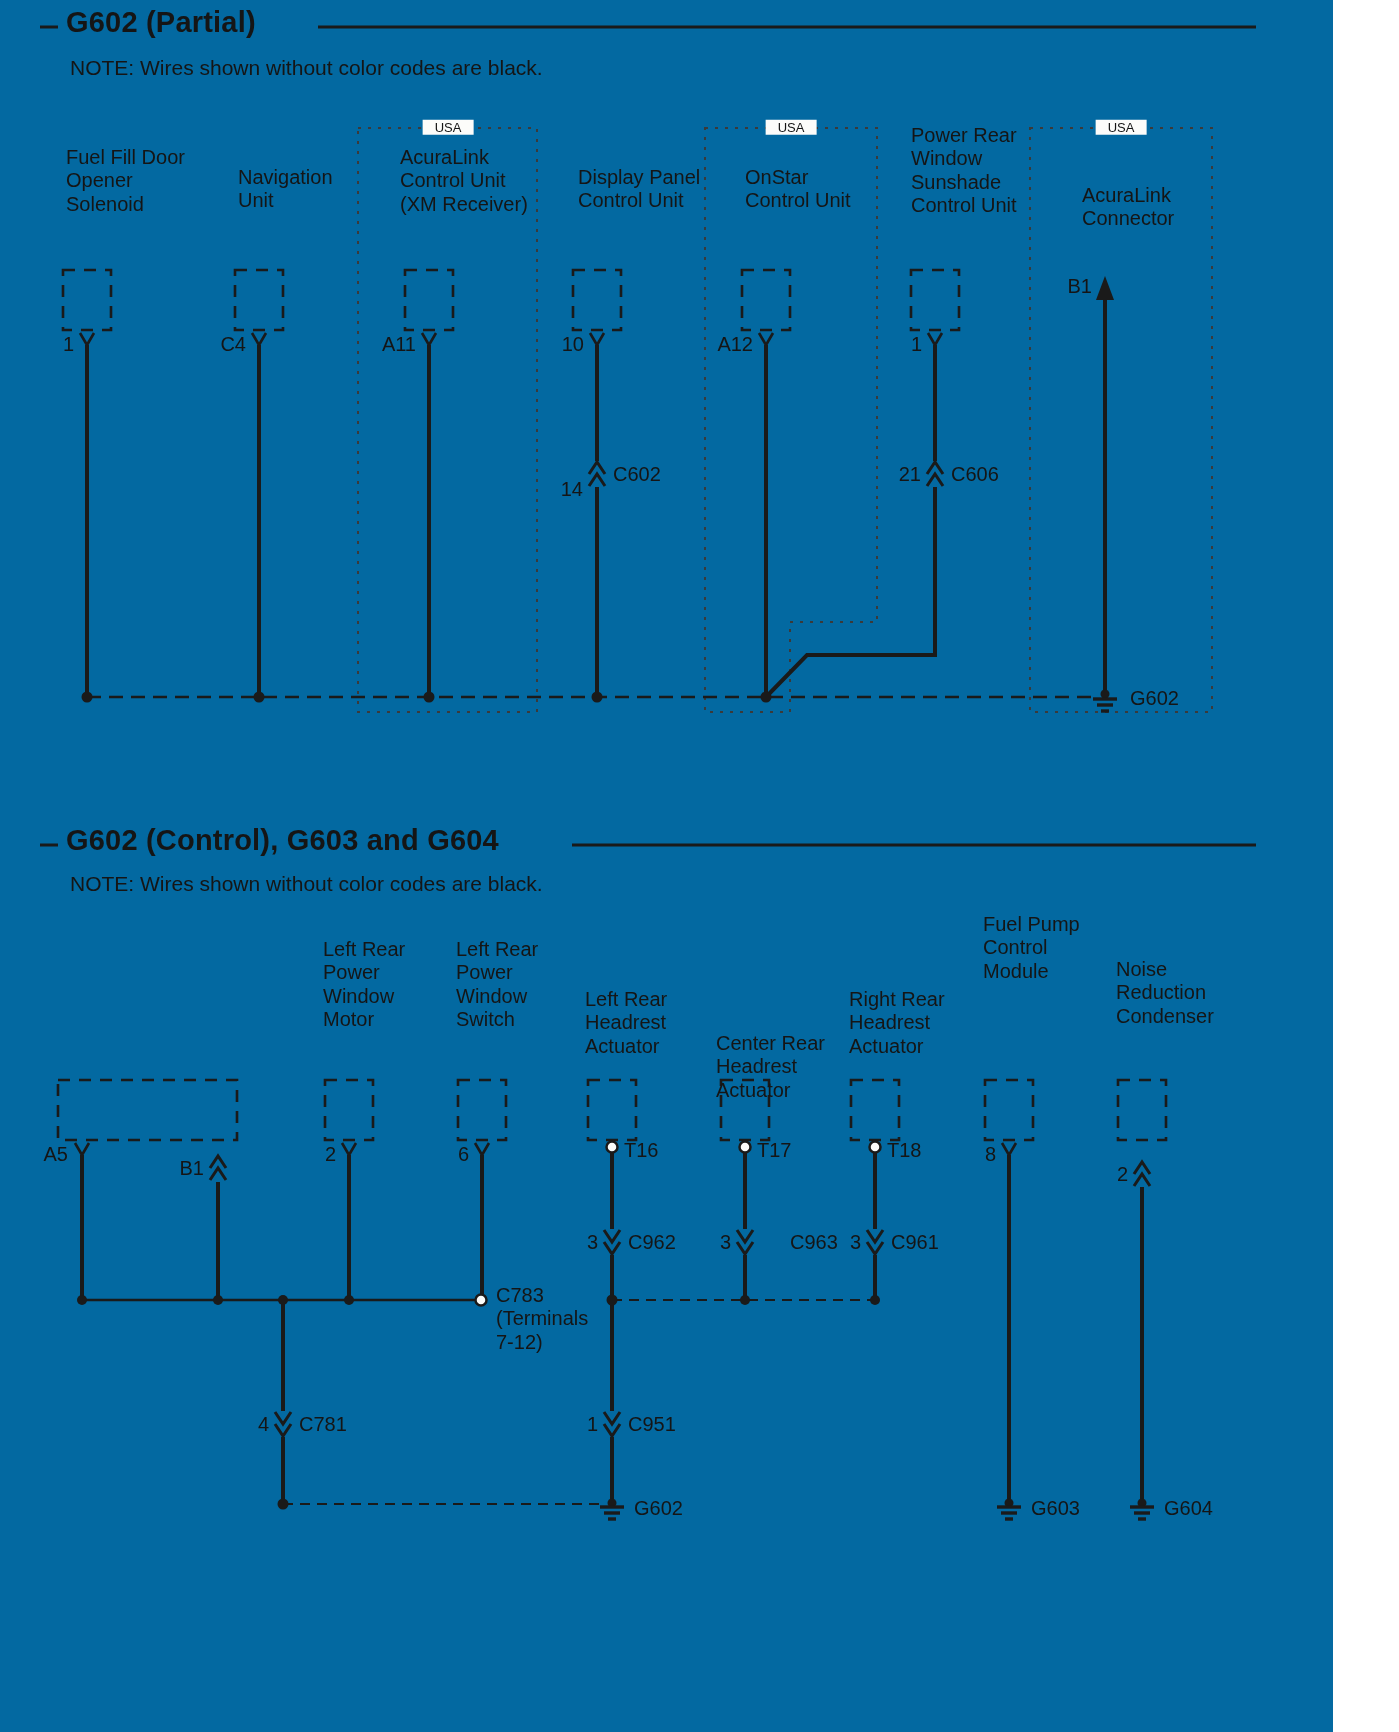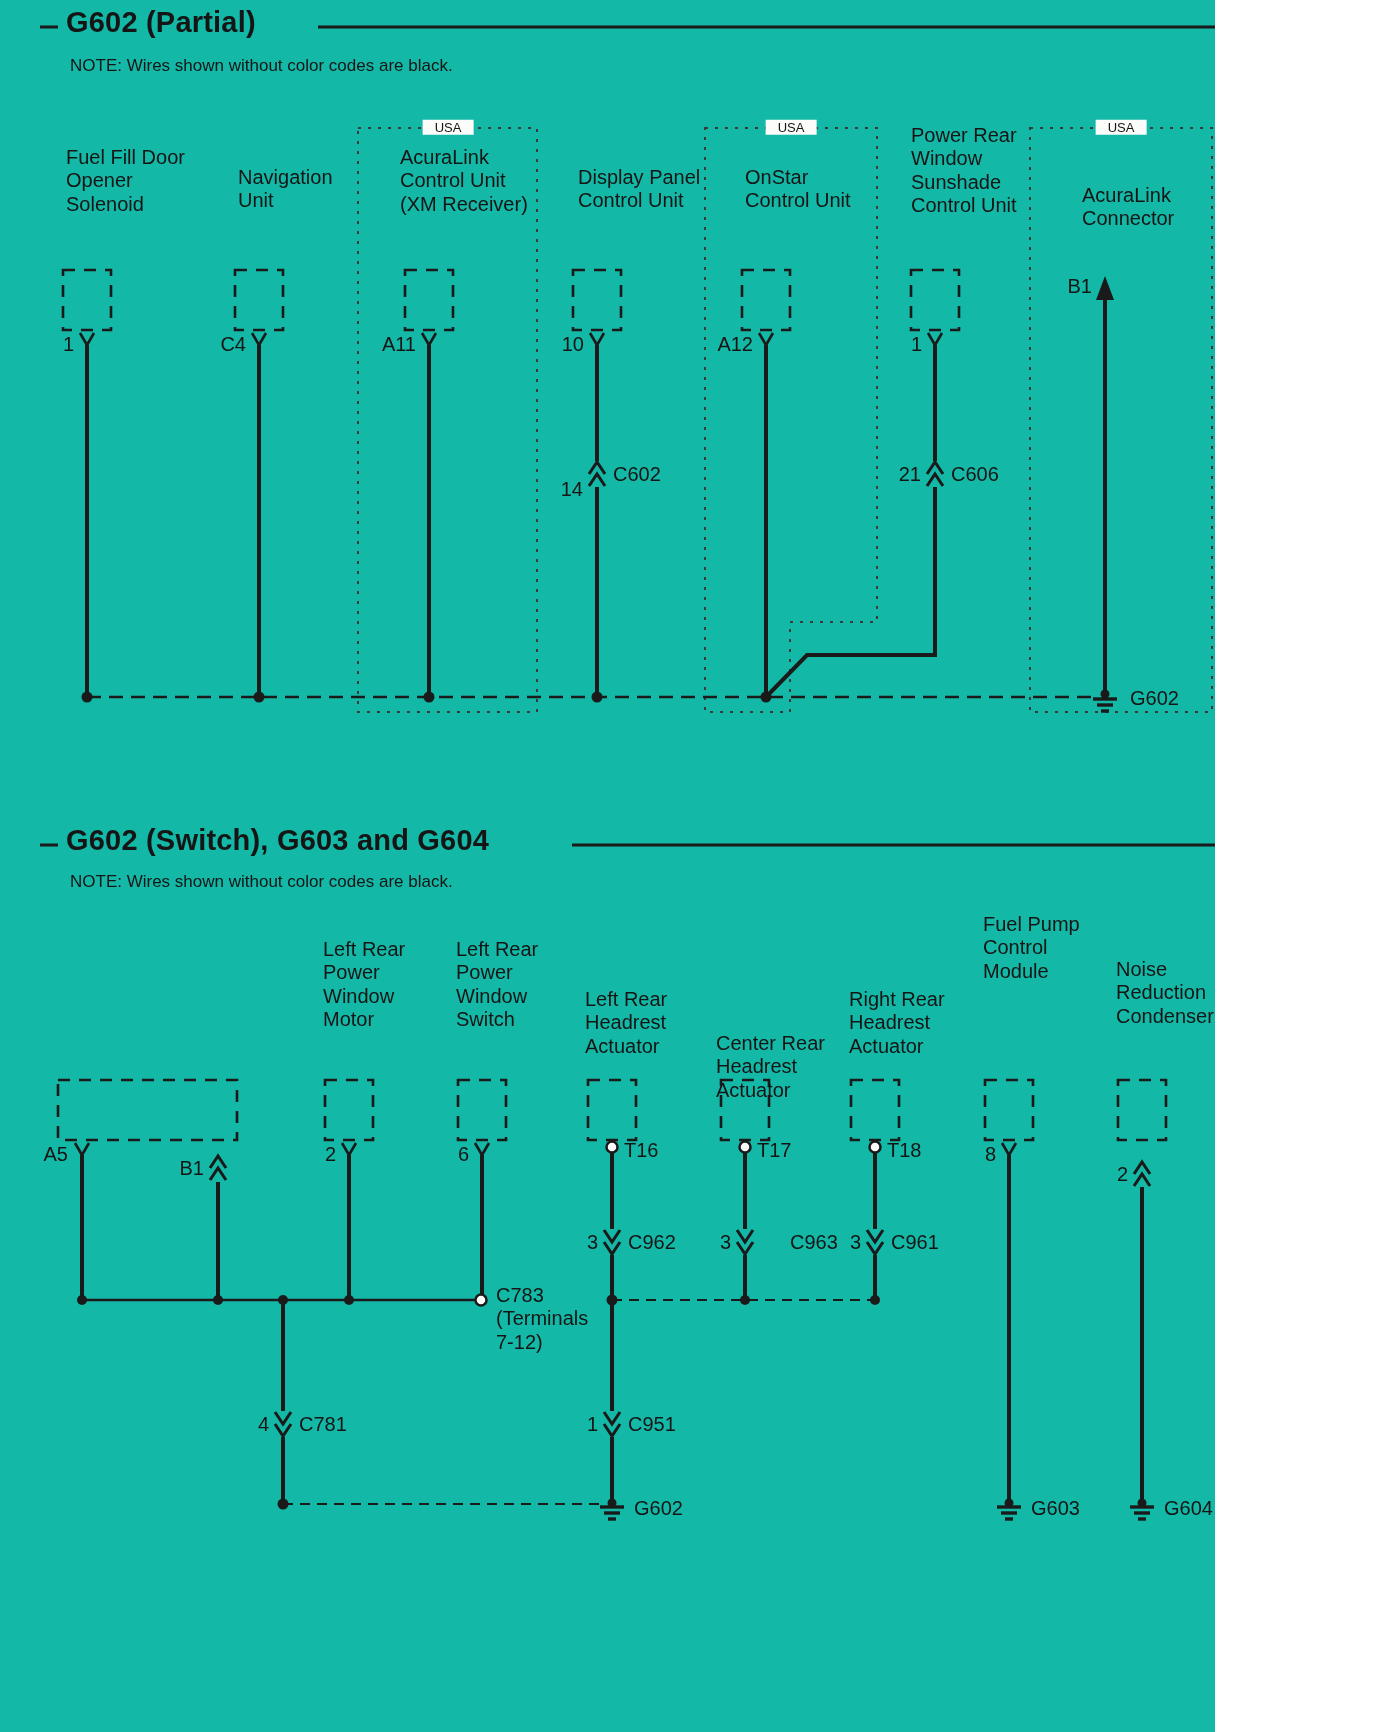--- a/index.html
+++ b/index.html
@@ -1,23 +1,23 @@
 <!DOCTYPE html>
 <html><head>
 <meta charset="utf-8">
 <style>
   html,body{margin:0;padding:0;background:#ffffff;}
-  .page{position:relative;width:1215px;height:1732px;background:#14b8a6;overflow:hidden;
+  .page{position:relative;width:1333px;height:1732px;background:#0369a1;overflow:hidden;
         font-family:"Liberation Sans",sans-serif;color:#151515;}
   svg{position:absolute;left:0;top:0;}
   .lbl{position:absolute;font-size:20px;line-height:1.17;white-space:pre-line;color:#151515;}
   .pin{position:absolute;font-size:20px;line-height:1;white-space:nowrap;color:#151515;}
   .r{transform:translateX(-100%);}
   .title{position:absolute;font-size:29px;font-weight:bold;white-space:nowrap;letter-spacing:.2px;}
-  .note{position:absolute;font-size:17px;white-space:nowrap;}
+  .note{position:absolute;font-size:21px;white-space:nowrap;}
   .usa{position:absolute;font-size:13px;background:#fcfcfa;padding:0 12px;transform:translate(-50%,-55%);}
   
   .wire{stroke:#1a1a1a;stroke-width:4;fill:none;}
   .fork{stroke:#1a1a1a;stroke-width:2.6;fill:none;}
   .dashbox{stroke:#1a1a1a;stroke-width:2.6;fill:none;stroke-dasharray:12 9;}
   .dotbox{stroke:#3a3a3a;stroke-width:2;fill:none;stroke-dasharray:3 7;}
   .gbus{stroke:#1a1a1a;stroke-width:2.4;fill:none;stroke-dasharray:14 8;}
   .dbus{stroke:#1a1a1a;stroke-width:2.2;fill:none;stroke-dasharray:10 7;}
   .bus{stroke:#1a1a1a;stroke-width:2.6;fill:none;}
   .chev{stroke:#1a1a1a;stroke-width:3;fill:none;}
@@ -244,21 +244,21 @@
   <div class="pin r" style="left:922px;top:334px">1</div>
   <div class="pin r" style="left:1092px;top:276px">B1</div>
 
   <div class="pin r" style="left:583px;top:479px">14</div>
   <div class="pin" style="left:613px;top:464px">C602</div>
   <div class="pin r" style="left:921px;top:464px">21</div>
   <div class="pin" style="left:951px;top:464px">C606</div>
 
   <div class="pin" style="left:1130px;top:688px">G602</div>
 
-  <div class="title" style="left:66px;top:824px">G602 (Switch), G603 and G604</div>
+  <div class="title" style="left:66px;top:824px">G602 (Control), G603 and G604</div>
   <div class="note" style="left:70px;top:872px">NOTE: Wires shown without color codes are black.</div>
 
   <div class="lbl" style="left:323px;top:938px">Left Rear
 Power
 Window
 Motor</div>
   <div class="lbl" style="left:456px;top:938px">Left Rear
 Power
 Window
 Switch</div>

